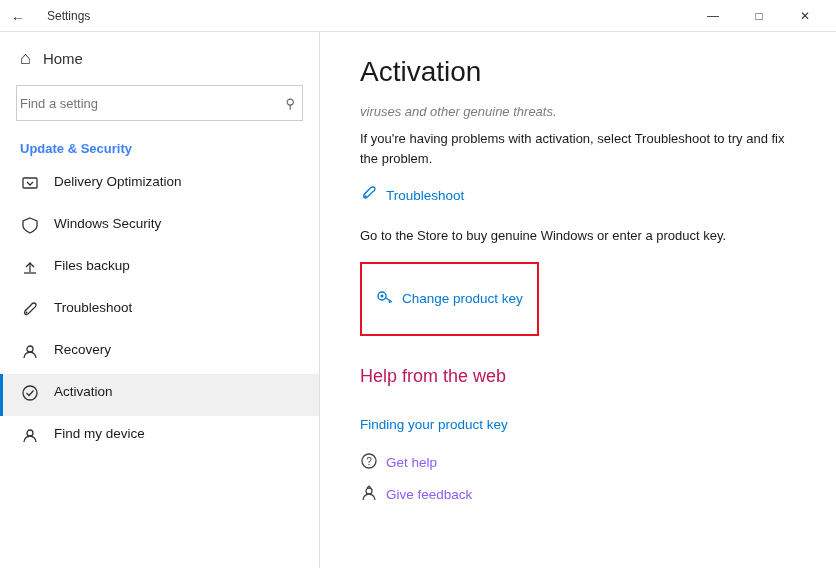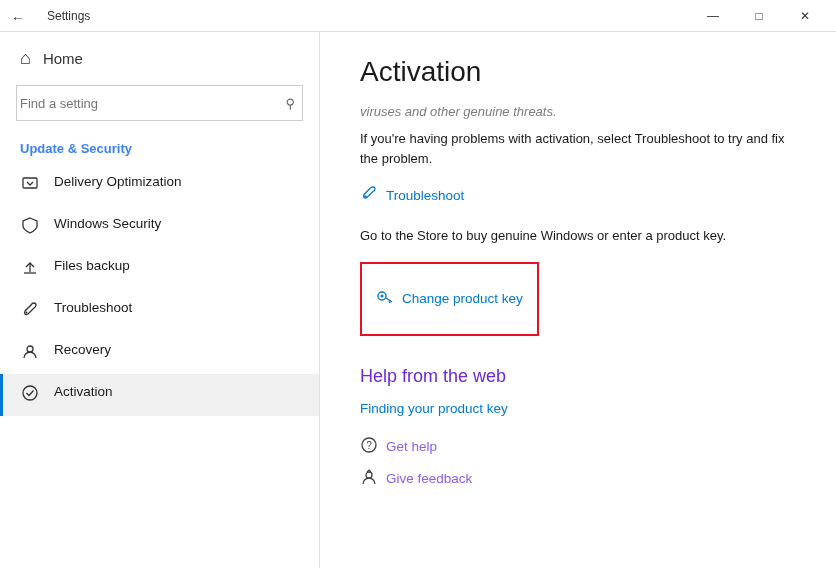--- a/index.html
+++ b/index.html
@@ -195,22 +195,22 @@
       border: 2px solid #e81123;
       padding: 24px 14px;
       display: inline-flex;
     }
     .link-item-bordered .link-item-text {
       font-weight: 400;
     }
     .section-heading {
       font-size: 18px;
       font-weight: 400;
-      color: #6d28d9;
-      margin: 10px 0 14px 0;
+      color: #be185d;
+      margin: 10px 0 30px 0;
     }
     .help-link {
       font-size: 13.5px;
       color: #0078d4;
       cursor: pointer;
       margin-bottom: 20px;
       display: block;
     }
     .bottom-link {
       display: flex;
@@ -313,20 +313,29 @@
     <div class="sidebar-item active">
       <span class="sidebar-item-icon">
         <svg width="18" height="18" viewBox="0 0 18 18" fill="none">
           <circle cx="9" cy="9" r="7" stroke="#333" stroke-width="1.3" fill="none"></circle>
           <polyline points="5.5,9 8,11.5 12.5,6.5" stroke="#333" stroke-width="1.3" fill="none"></polyline>
         </svg>
       </span>
       <span class="sidebar-item-label">Activation</span>
     </div>
 
+    <div class="sidebar-item">
+      <span class="sidebar-item-icon">
+        <svg width="18" height="18" viewBox="0 0 18 18" fill="none">
+          <circle cx="9" cy="7" r="3" stroke="#333" stroke-width="1.3" fill="none"></circle>
+          <path d="M3 16 C3 12.5 6 10 9 10 C12 10 15 12.5 15 16" stroke="#333" stroke-width="1.3" fill="none"></path>
+        </svg>
+      </span>
+      <span class="sidebar-item-label">Find my device</span>
+    </div>
 
   </div>
 
   <div class="main-content">
     <h1 class="main-title">Activation</h1>
 
     <p class="main-scrolled-text">viruses and other genuine threats.</p>
 
     <p class="main-text">If you're having problems with activation, select Troubleshoot to try and fix the problem.</p>
 

